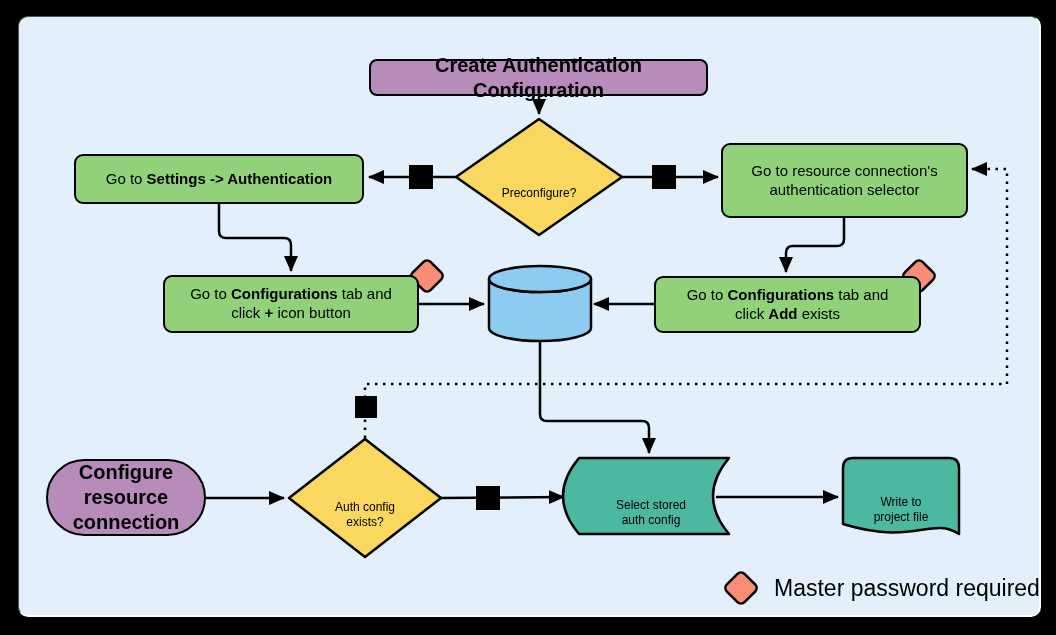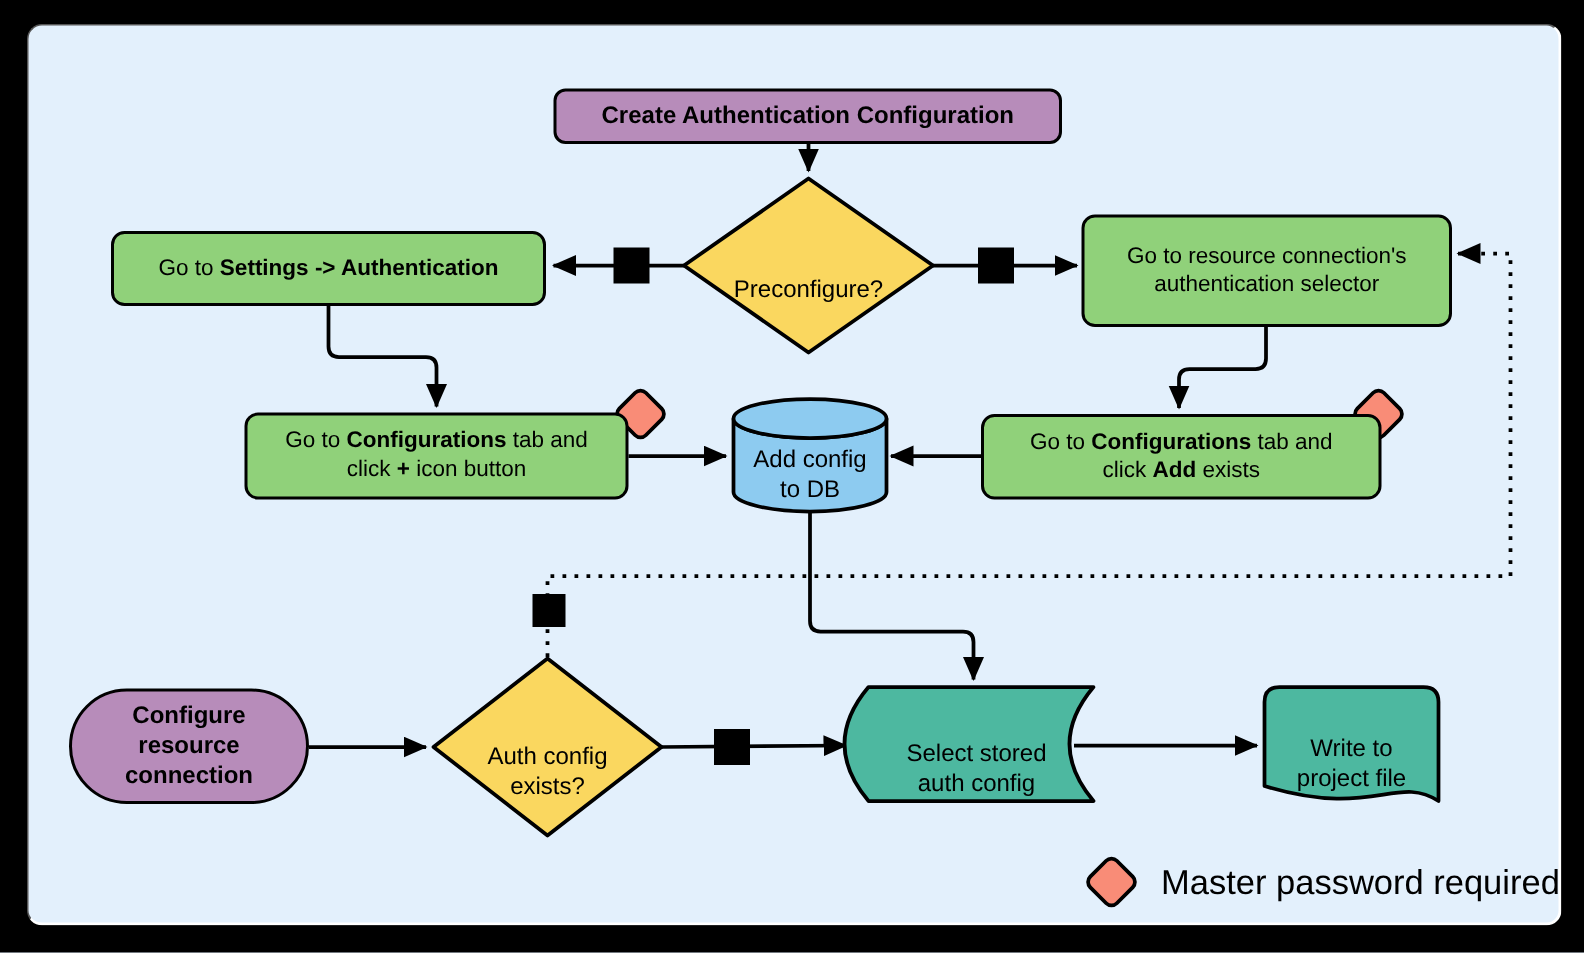--- a/index.html
+++ b/index.html
@@ -15,23 +15,23 @@
     box-sizing:border-box;
   }
   .layer{position:absolute;left:0;top:0;}
   .node{
     position:absolute;display:flex;align-items:center;justify-content:center;
     box-sizing:border-box;text-align:center;
   }
   .txt{white-space:pre-line;line-height:1.25;font-size:15px;}
   .box{background:var(--process,#90D17A);border:2.5px solid #000;border-radius:9px;}
   .terminal{background:var(--terminal,#B78CBA);border:2.5px solid #000;}
-  .terminal .txt{font-weight:bold;font-size:16px;}
+  .terminal .txt{font-weight:bold;font-size:20px;}
   .overlay{background:transparent;border:none;}
-  .big{font-size:16px;margin-top:33px;}
+  .big{font-size:12px;margin-top:33px;}
   .legend-label{
     position:absolute;font-size:23px;line-height:26px;white-space:nowrap;
   }
 </style>
 </head>
 <body>
 
 <div class="panel">
 
   <svg class="layer" width="1023" height="601" viewBox="0 0 1023 601">
@@ -106,24 +106,20 @@
   <div class="node terminal" style="left:27px;top:442px;width:160px;height:77px;border-radius:40px;">
     <div class="txt">Configure
 resource
 connection</div>
   </div>
 
   <div class="node overlay" style="left:436px;top:102px;width:168px;height:116px;">
     <div class="txt big">Preconfigure?</div>
   </div>
 
-  <div class="node overlay" style="left:470px;top:252px;width:102px;height:62px;">
-    <div class="txt big">Add config
-to DB</div>
-  </div>
 
   <div class="node overlay" style="left:270px;top:422px;width:152px;height:118px;">
     <div class="txt big">Auth config
 exists?</div>
   </div>
 
   <div class="node overlay" style="left:824px;top:443px;width:116px;height:66px;">
     <div class="txt big">Write to
 project file</div>
   </div>

